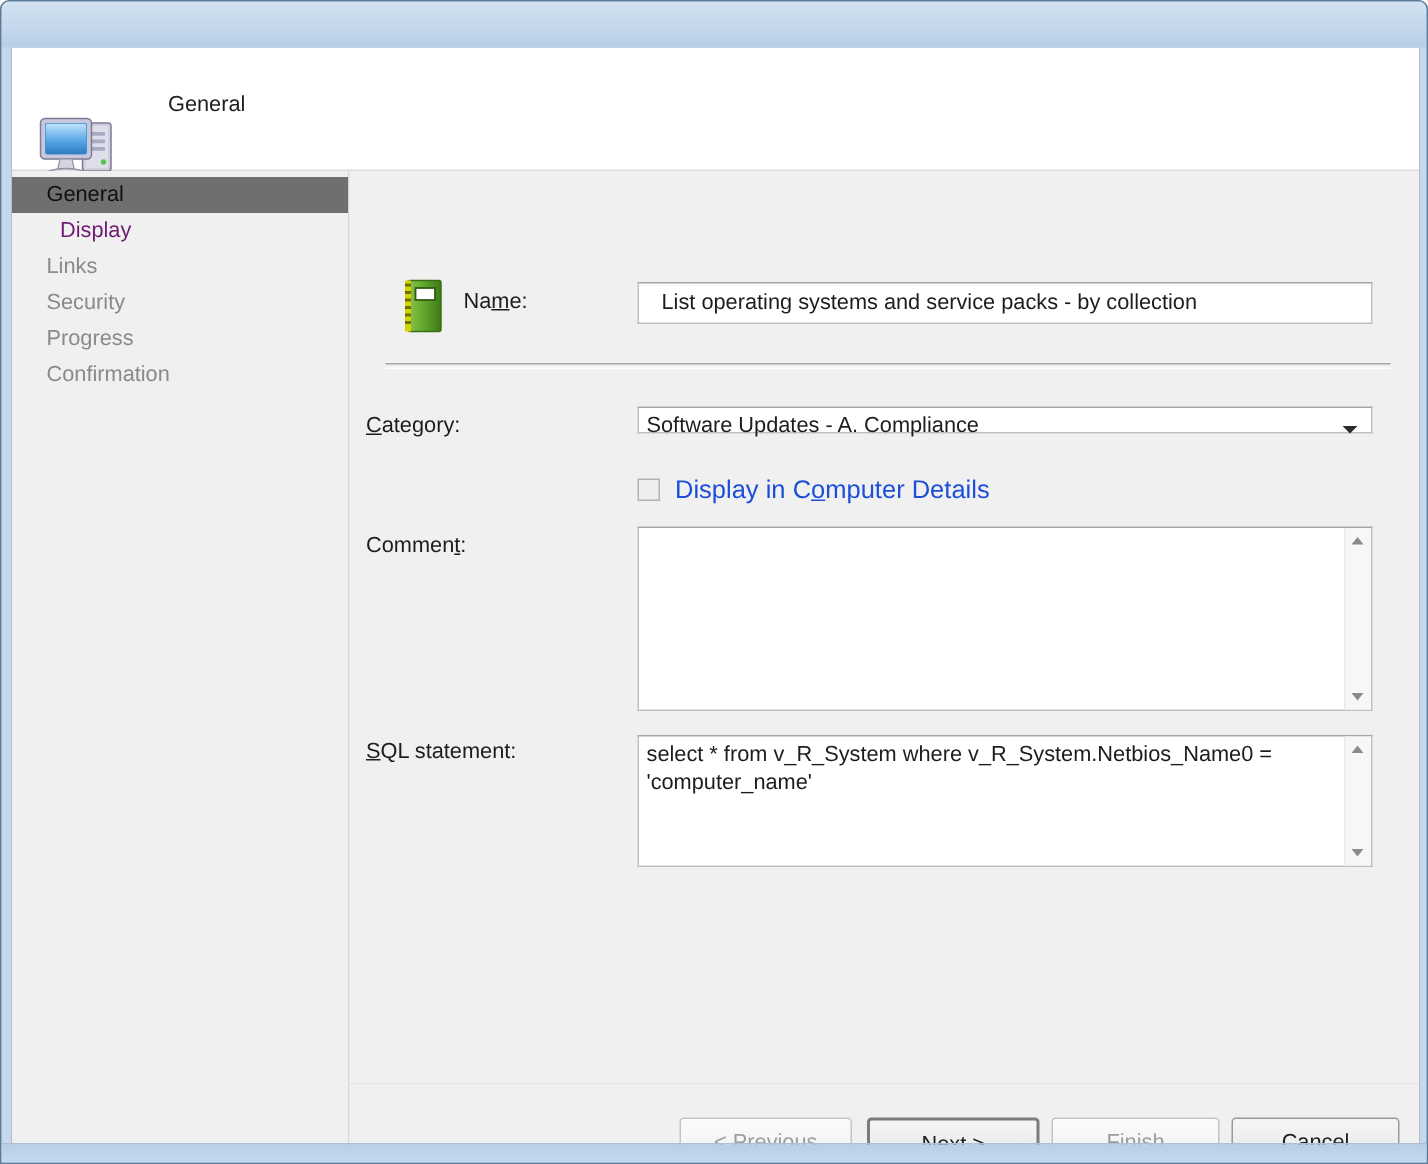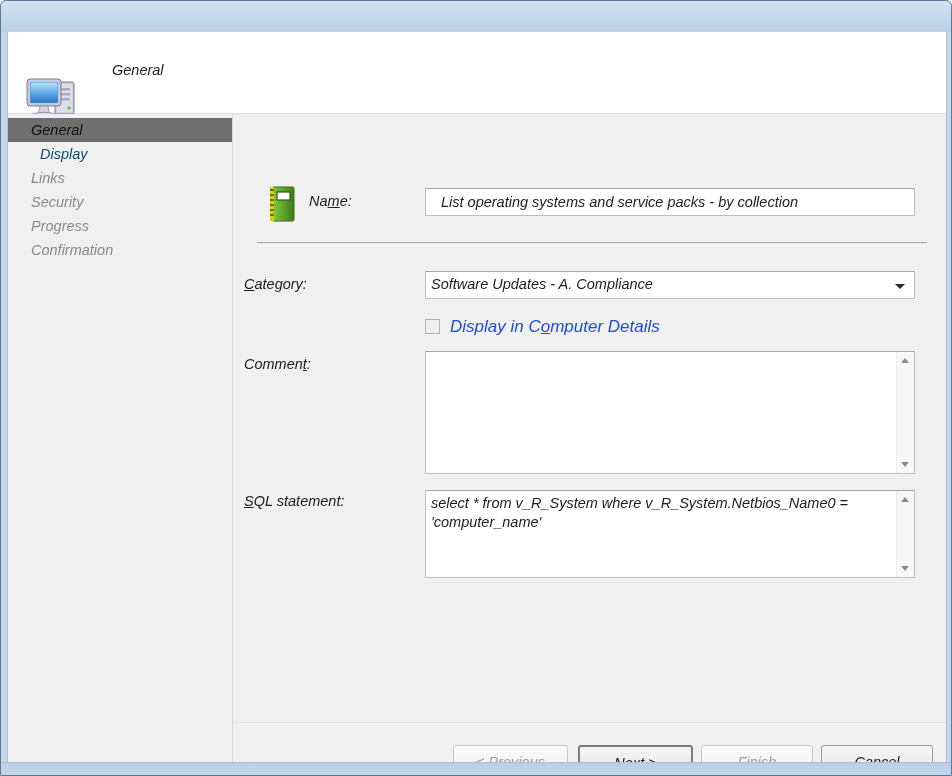--- a/index.html
+++ b/index.html
@@ -76,21 +76,20 @@
     position: absolute;
     left: 6px;
     top: 31px;
     width: 940px;
     height: 735px;
     background: #ffffff;
     box-sizing: border-box;
     border-left: 1px solid #b0bfcf;
     border-right: 1px solid #b0bfcf;
     overflow: hidden;
-    font-style: italic;
   }
 
   
   .wiz-header {
     position: absolute;
     left: 0; top: 0;
     width: 938px;
     height: 81px;
     background: #ffffff;
     border-bottom: 1px solid #dcdcdc;
@@ -125,21 +124,21 @@
   .nav-item {
     position: relative;
     height: 24px;
     line-height: 24px;
     padding-left: 23px;
     font-size: 14.5px;
     color: #8a8a8a;
     white-space: nowrap;
     cursor: default;
   }
-  .nav-item.strong { color: #0c4a6e; padding-left: 32px; }
+  .nav-item.strong { color: #701a75; padding-left: 32px; }
   .nav-item.selected {
     background: #6f6f6f;
     color: #101010;
   }
   .nav-list { padding-top: 4px; }
 
   
   .content {
     position: absolute;
     left: 225px;
@@ -207,21 +206,21 @@
     height: 2px;
     border-top: 1px solid #a8a8a8;
     border-bottom: 1px solid #ffffff;
   }
 
   .combo {
     position: absolute;
     left: 192px;
     top: 157px;
     width: 490px;
-    height: 28px;
+    height: 18px;
     box-sizing: border-box;
     background: #ffffff;
     border: 1px solid #bfbfbf;
     border-top-color: #a5a5a5;
     cursor: pointer;
   }
   .combo-text {
     position: absolute;
     left: 5px;
     top: 4px;

